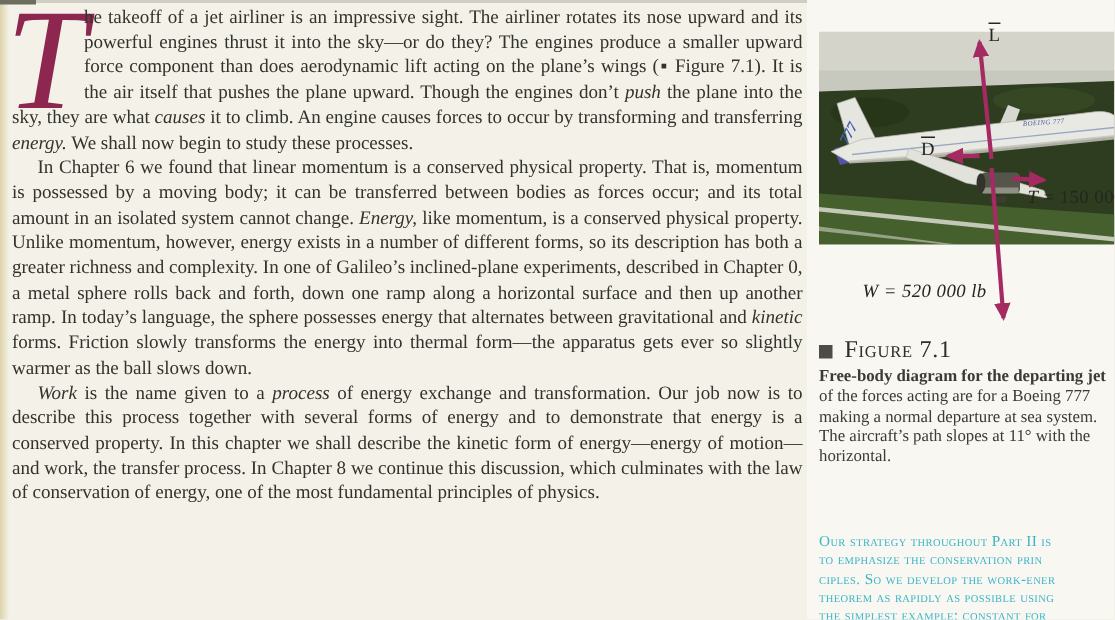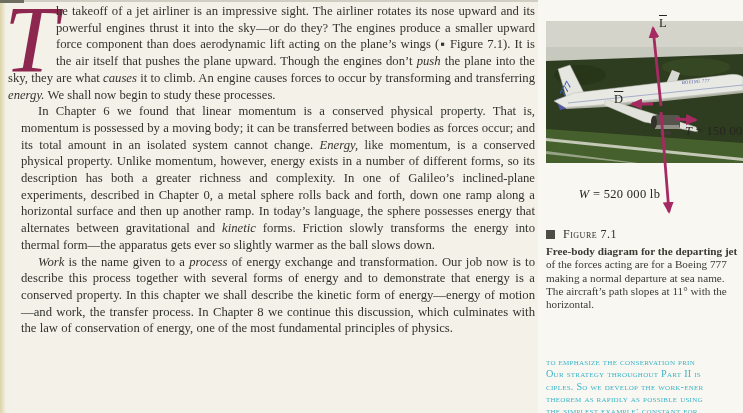--- a/index.html
+++ b/index.html
@@ -15,21 +15,21 @@
   .corner-mark{position:absolute;left:0;top:0;width:24px;height:3px;background:#6d6d60;}
   .right-col-bg{position:absolute;left:538px;top:0;width:205px;height:413px;background:#f8f7f1;}
 
   
   .article{
     position:absolute;left:8px;top:3px;width:527px;
     font-size:12.7px;line-height:16.7px;color:#33332e;
     text-align:justify;
   }
   .article p{margin:0;}
-  .article p.indent{text-indent:17px;margin-left:13px;}
+  .article p.indent{text-indent:17px;}
   .drop-cap{
     float:left;width:47px;height:66px;
     font-style:italic;font-size:96px;line-height:74px;
     color:#8e2750;margin:0 5px 0 -4px;overflow:visible;
   }
   .article i{}
 
   
   .photo{position:absolute;left:546px;top:21px;width:197px;height:142px;}
 
@@ -37,26 +37,26 @@
   .arrows{position:absolute;left:545px;top:0;width:198px;height:240px;pointer-events:none;}
 
   
   .force-label{
     position:absolute;font-size:12.5px;color:#26261f;letter-spacing:.3px;
     white-space:nowrap;line-height:14px;
   }
   .vec{text-decoration:overline;font-style:normal;}
   .eq-label{display:inline-block;}
   .eq-label::first-letter{font-style:italic;}
-  .weight-label{width:89px;text-align:center;}
+  .weight-label{width:89px;text-align:left;font-style:italic;}
 
   
   .caption-header{position:absolute;left:546px;top:228px;display:flex;align-items:flex-start;}
   .caption-square{width:9px;height:9px;background:#4d4d45;margin:2px 8px 0 0;}
-  .caption-number{font-variant:small-caps;font-size:12px;color:#2e2e27;letter-spacing:.5px;line-height:12px;}
+  .caption-number{font-variant:small-caps;font-size:16px;color:#2e2e27;letter-spacing:.5px;line-height:12px;}
   .caption-body{position:absolute;left:546px;top:245px;font-size:11.2px;color:#3b3b34;}
   .caption-body .line{white-space:nowrap;line-height:13.3px;}
   .caption-body .line.bold-line{font-weight:bold;font-family:Liberation Serif, serif;}
 
   
   .margin-note{position:absolute;left:546px;top:356px;
     font-variant:small-caps;font-size:10.2px;color:#3cb5c8;letter-spacing:.25px;}
   .margin-note .line{white-space:nowrap;line-height:12.3px;}
 </style>
 </head>
@@ -115,24 +115,24 @@
 <div class="force-label" style="left:685px;top:124px;"><span class="eq-label">T = 150 000 lb</span></div>
 <div class="force-label weight-label" style="left:575px;top:187px;"><span class="eq-label">W = 520 000 lb</span></div>
 
 <div class="caption-header">
   <span class="caption-square"></span>
   <span class="caption-number">Figure 7.1</span>
 </div>
 <div class="caption-body">
     <div class="line bold-line">Free-body diagram for the departing jet</div>
     <div class="line">of the forces acting are for a Boeing 777</div>
-    <div class="line">making a normal departure at sea name.</div>
+    <div class="line">making a normal departure at sea system.</div>
     <div class="line">The aircraft’s path slopes at 11° with the</div>
     <div class="line">horizontal.</div>
   </div>
 
 <div class="margin-note">
+    <div class="line">Our strategy throughout Part II is</div>
     <div class="line">to emphasize the conservation prin</div>
-    <div class="line">Our strategy throughout Part II is</div>
     <div class="line">ciples. So we develop the work-ener</div>
     <div class="line">theorem as rapidly as possible using</div>
     <div class="line">the simplest example: constant for</div>
   </div>
 
 </body></html>

